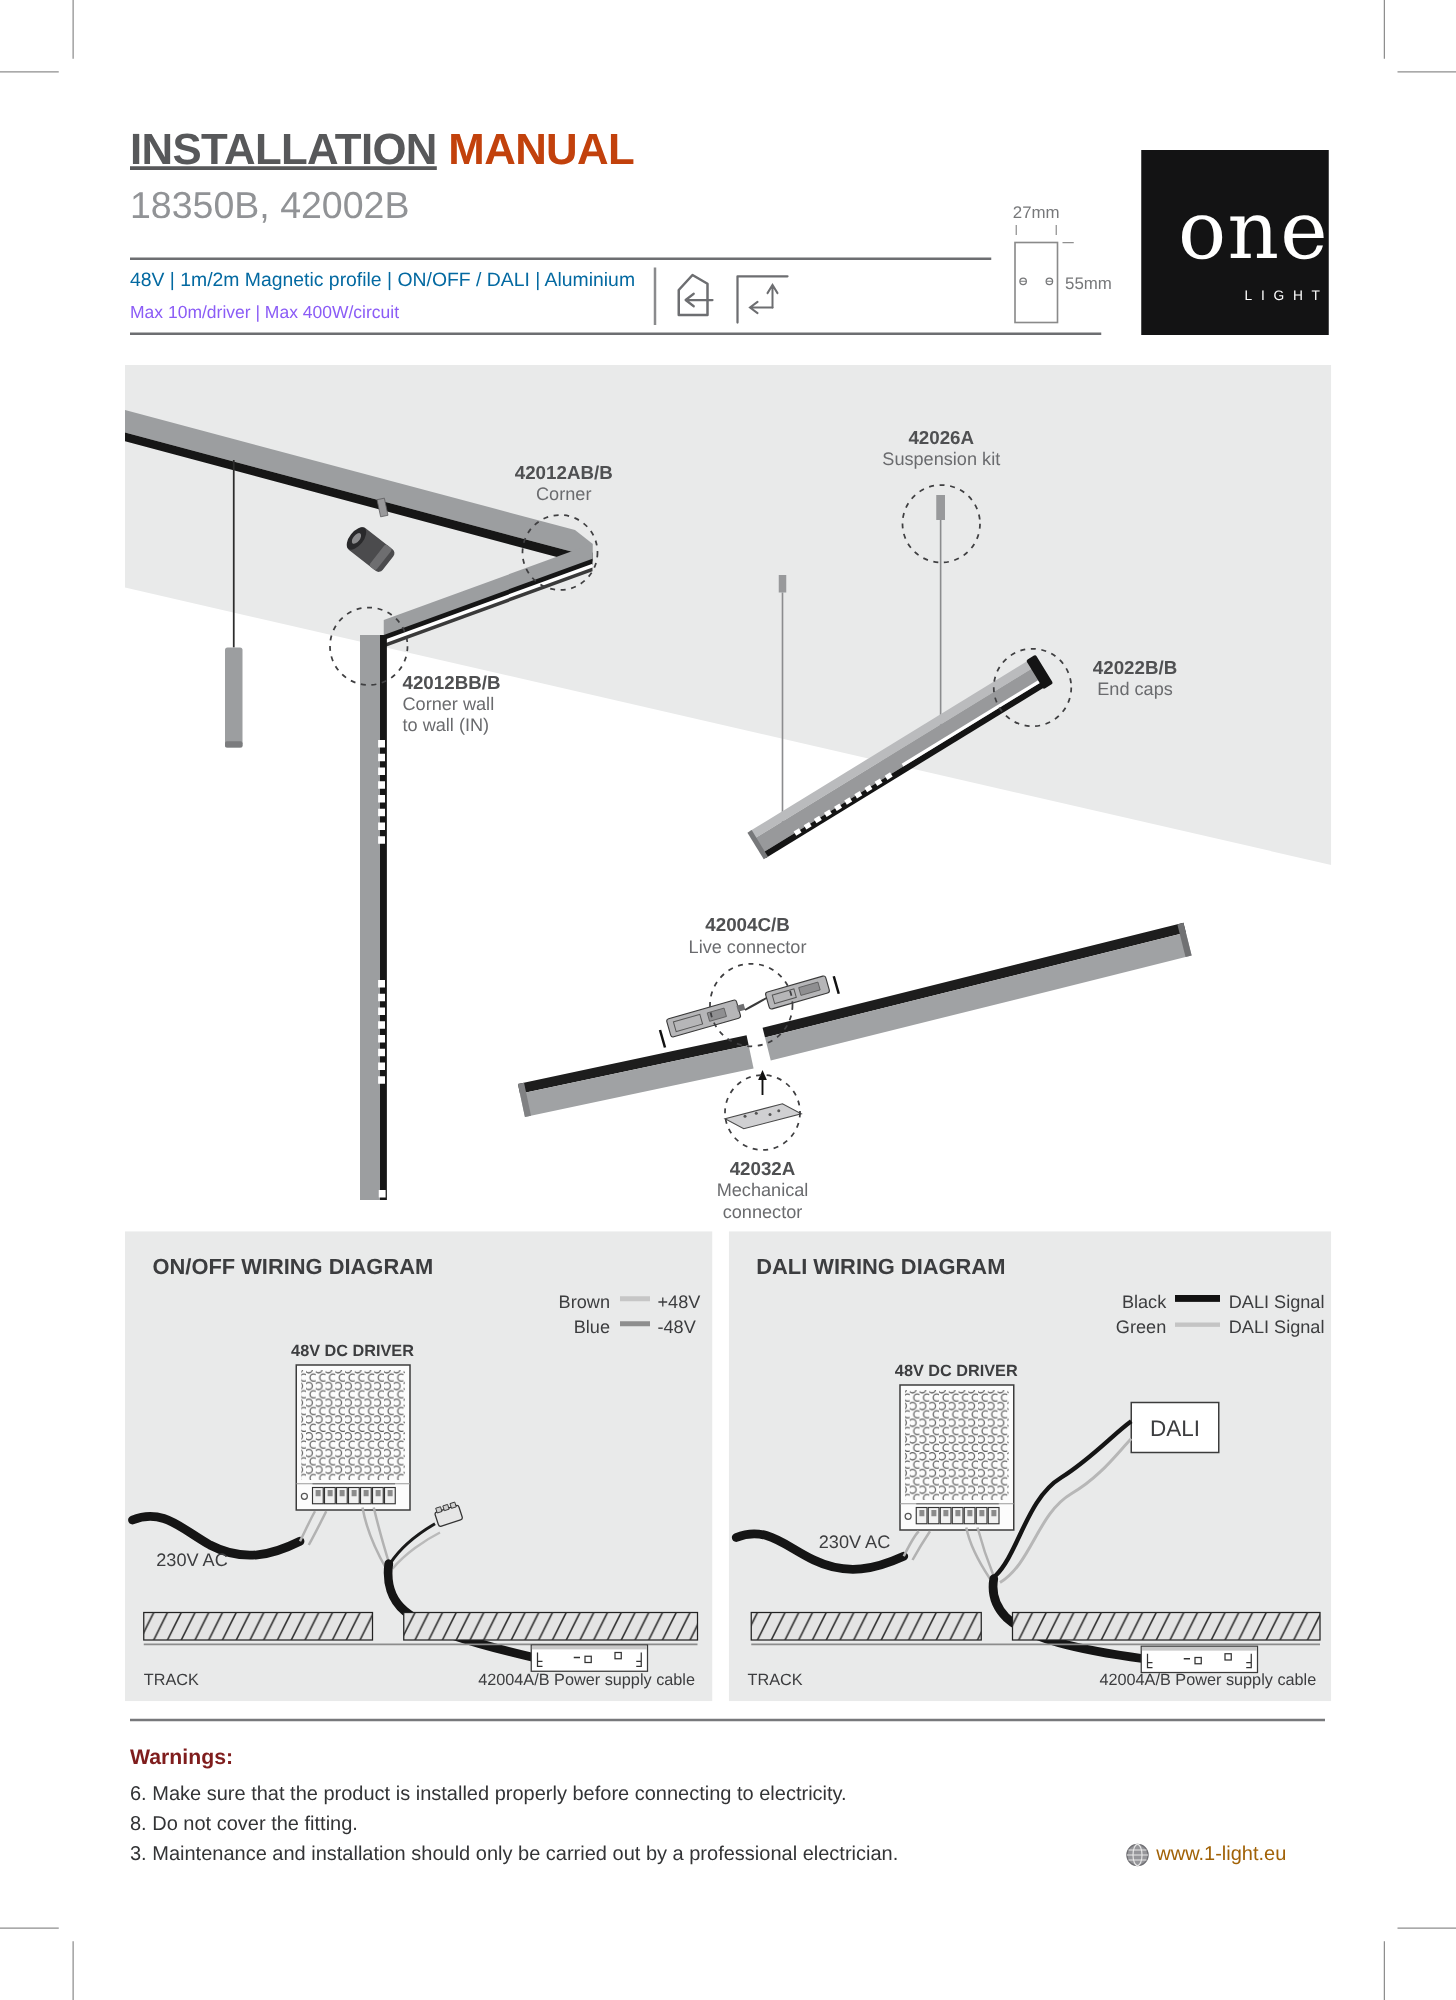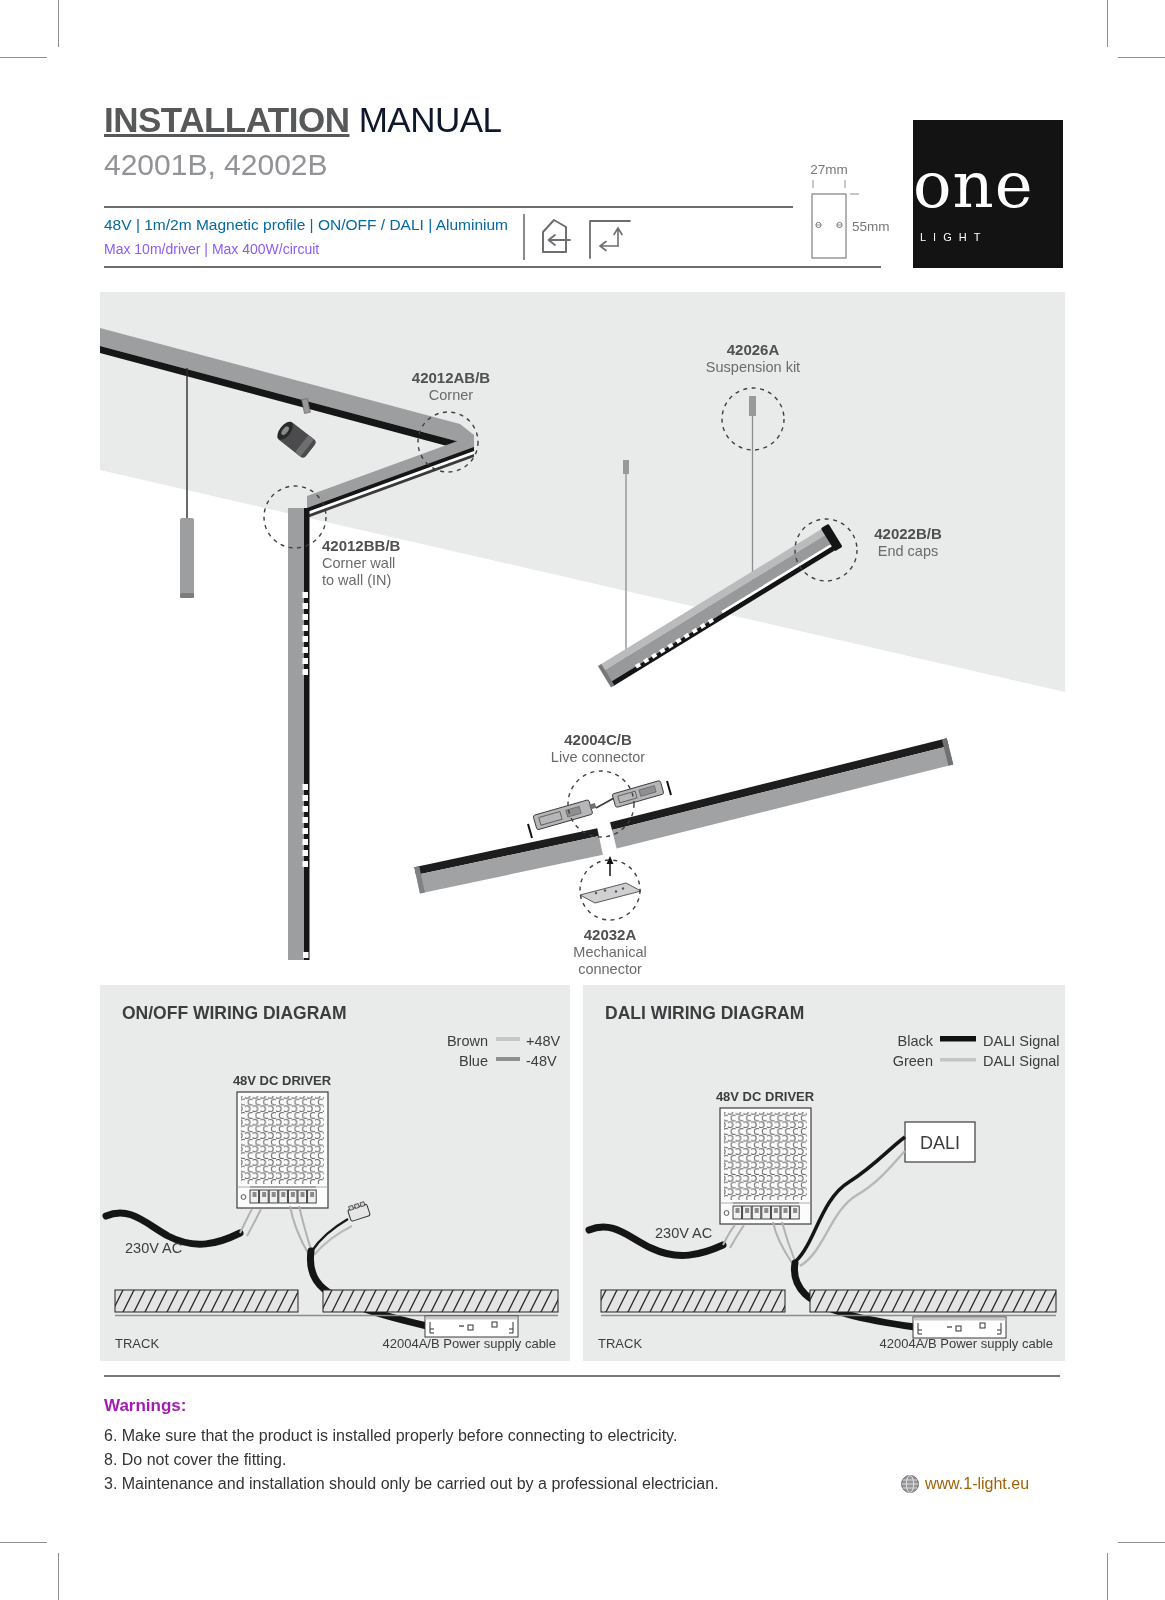--- a/index.html
+++ b/index.html
@@ -3,42 +3,42 @@
 <meta charset="utf-8">
 <style>
   html,body{margin:0;padding:0;background:#fff;}
   #page{position:relative;width:1165px;height:1600px;background:#fff;overflow:hidden;
         font-family:"Liberation Sans",sans-serif;-webkit-font-smoothing:antialiased;}
   .abs{position:absolute;}
   .cropmark{position:absolute;background:#8e8e8e;}
   
   #title{left:104px;top:100px;font-size:35px;letter-spacing:-0.5px;white-space:nowrap;}
   #title .b{font-weight:700;color:#57585a;text-decoration:underline;}
-  #title .l{font-weight:400;color:#0f172a;}
+  #title .l{font-weight:700;color:#c2410c;}
   #models{left:104px;top:148px;font-size:30px;color:#919396;letter-spacing:0;}
   .hr{position:absolute;background:#6d6e71;height:2px;}
   #specs1{left:104px;top:216px;font-size:15.5px;color:#0369a1;white-space:nowrap;}
   #specs2{left:104px;top:241px;font-size:14px;color:#8b5cf6;white-space:nowrap;}
   #vdiv{left:523px;top:214px;width:2px;height:46px;background:#8a8b8d;position:absolute;}
   
   #logo{left:913px;top:120px;width:150px;height:148px;background:#131314;color:#fff;
-        display:flex;flex-direction:column;align-items:flex-start;justify-content:center;}
+        display:flex;flex-direction:column;align-items:flex-end;justify-content:center;}
   #logo .one{font-family:"DejaVu Serif",serif;font-size:64px;line-height:58px;letter-spacing:1px;margin-top:10px;}
   #logo .light{font-size:11px;letter-spacing:7px;margin-top:17px;margin-left:7px;}
   
   svg text{font-family:"Liberation Sans",sans-serif;}
   .co-b{font-size:15px;font-weight:700;fill:#4f5052;}
   .co-r{font-size:14.5px;fill:#6a6b6e;}
   .w-title{font-size:17.5px;font-weight:700;fill:#3c3d3f;}
   .w-leg{font-size:14.5px;fill:#3c3d3f;}
   .w-lab{font-size:13px;fill:#3c3d3f;}
   .w-lab-b{font-size:13px;font-weight:700;fill:#3c3d3f;}
   .w-dali{font-size:18px;fill:#3c3d3f;}
   
-  #warnhead{left:104px;top:1396px;font-size:17px;font-weight:700;color:#a21caf;}
+  #warnhead{left:104px;top:1396px;font-size:17px;font-weight:700;color:#7f1d1d;}
   .warnitem{position:absolute;left:104px;font-size:16px;color:#333436;}
   #website{left:925px;top:1475px;font-size:16px;color:#a16207;}
 </style>
 </head>
 <body>
 
 <div id="page">
 
   <svg width="0" height="0" style="position:absolute">
     <defs>
@@ -88,21 +88,21 @@
   <div class="cropmark" style="left:58px;top:0;width:1px;height:47px"></div>
   <div class="cropmark" style="left:0;top:57px;width:47px;height:1px"></div>
   <div class="cropmark" style="left:1107px;top:0;width:1px;height:47px"></div>
   <div class="cropmark" style="left:1118px;top:57px;width:47px;height:1px"></div>
   <div class="cropmark" style="left:0;top:1542px;width:47px;height:1px"></div>
   <div class="cropmark" style="left:58px;top:1553px;width:1px;height:47px"></div>
   <div class="cropmark" style="left:1118px;top:1542px;width:47px;height:1px"></div>
   <div class="cropmark" style="left:1107px;top:1553px;width:1px;height:47px"></div>
 
   <div id="title" class="abs"><span class="b">INSTALLATION</span><span class="l"> MANUAL</span></div>
-  <div id="models" class="abs">42001B, 42002B</div>
+  <div id="models" class="abs">18350B, 42002B</div>
   <div class="hr" style="left:104px;top:206px;width:689px;"></div>
   <div id="specs1" class="abs">48V  |  1m/2m Magnetic profile   |   ON/OFF  /  DALI  |  Aluminium</div>
   <div id="specs2" class="abs">Max 10m/driver  |  Max 400W/circuit</div>
   <div id="vdiv"></div>
 
   <svg class="abs" style="left:533px;top:214px" width="100" height="50">
     <g fill="none" stroke="#6d6e71" stroke-width="2" stroke-linejoin="round" stroke-linecap="round">
       <path d="M10,18 L21,6 L33,13 L33,38 L10,38 Z"></path>
       <path d="M37,26 L16,26 M22,21 L15.5,26 L22,31" stroke-width="1.8"></path>
     </g>

